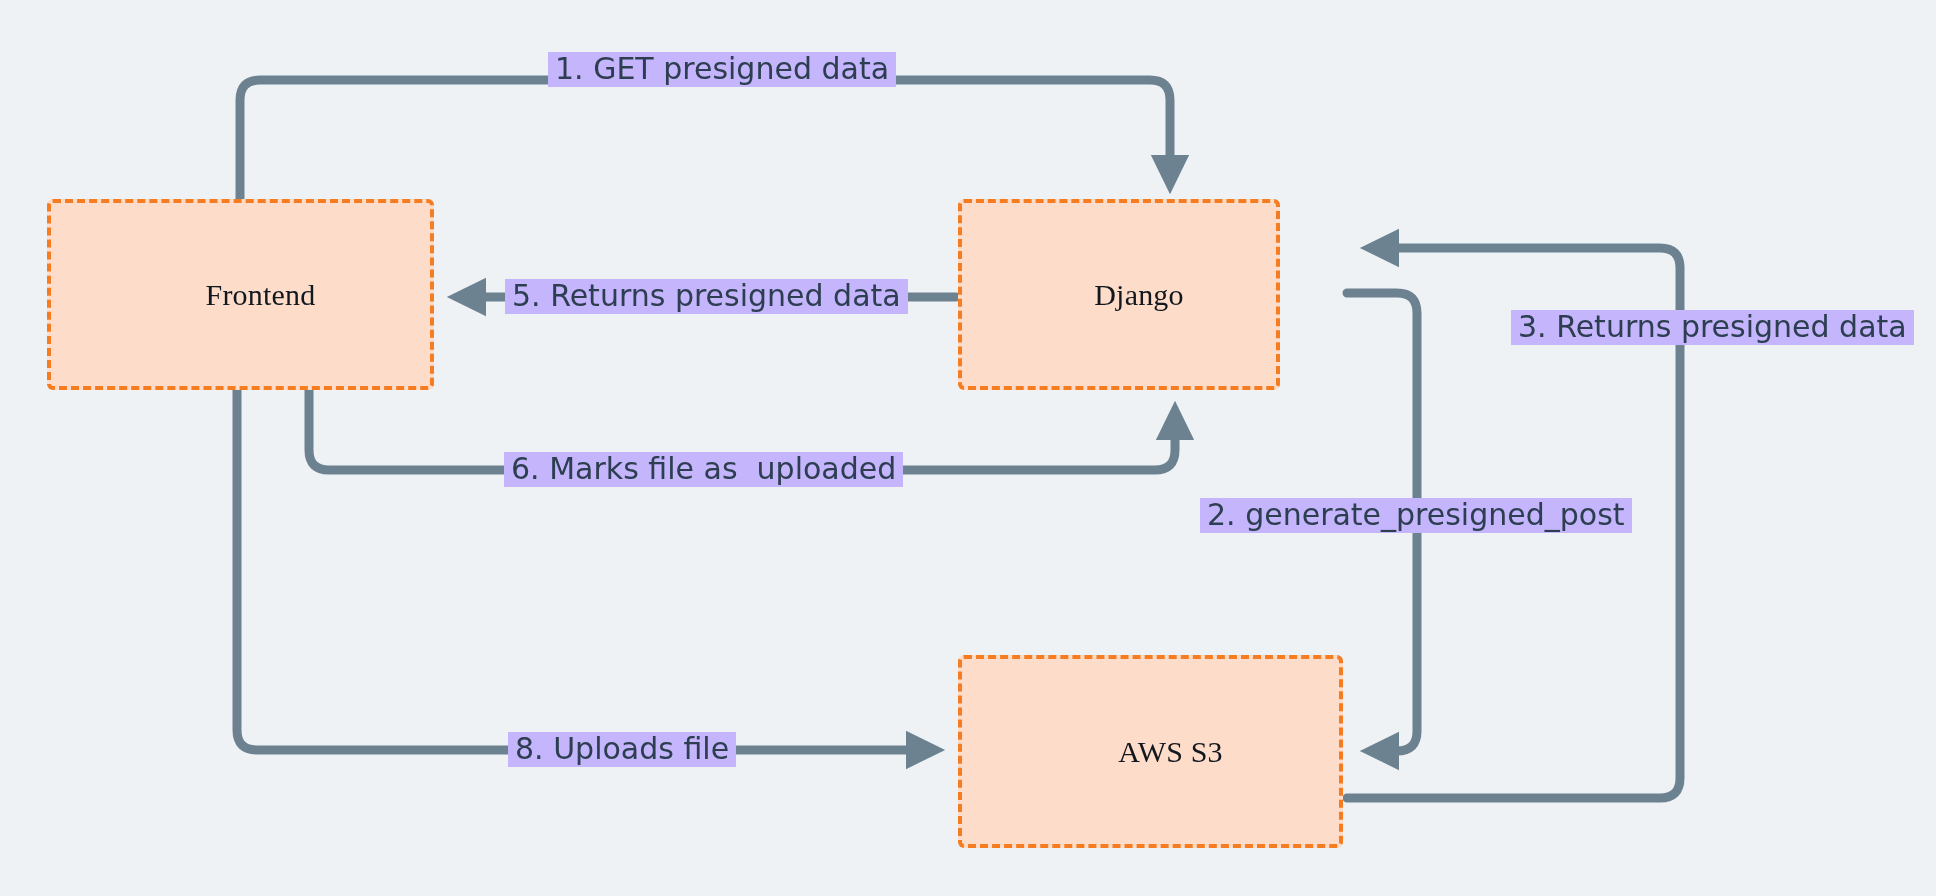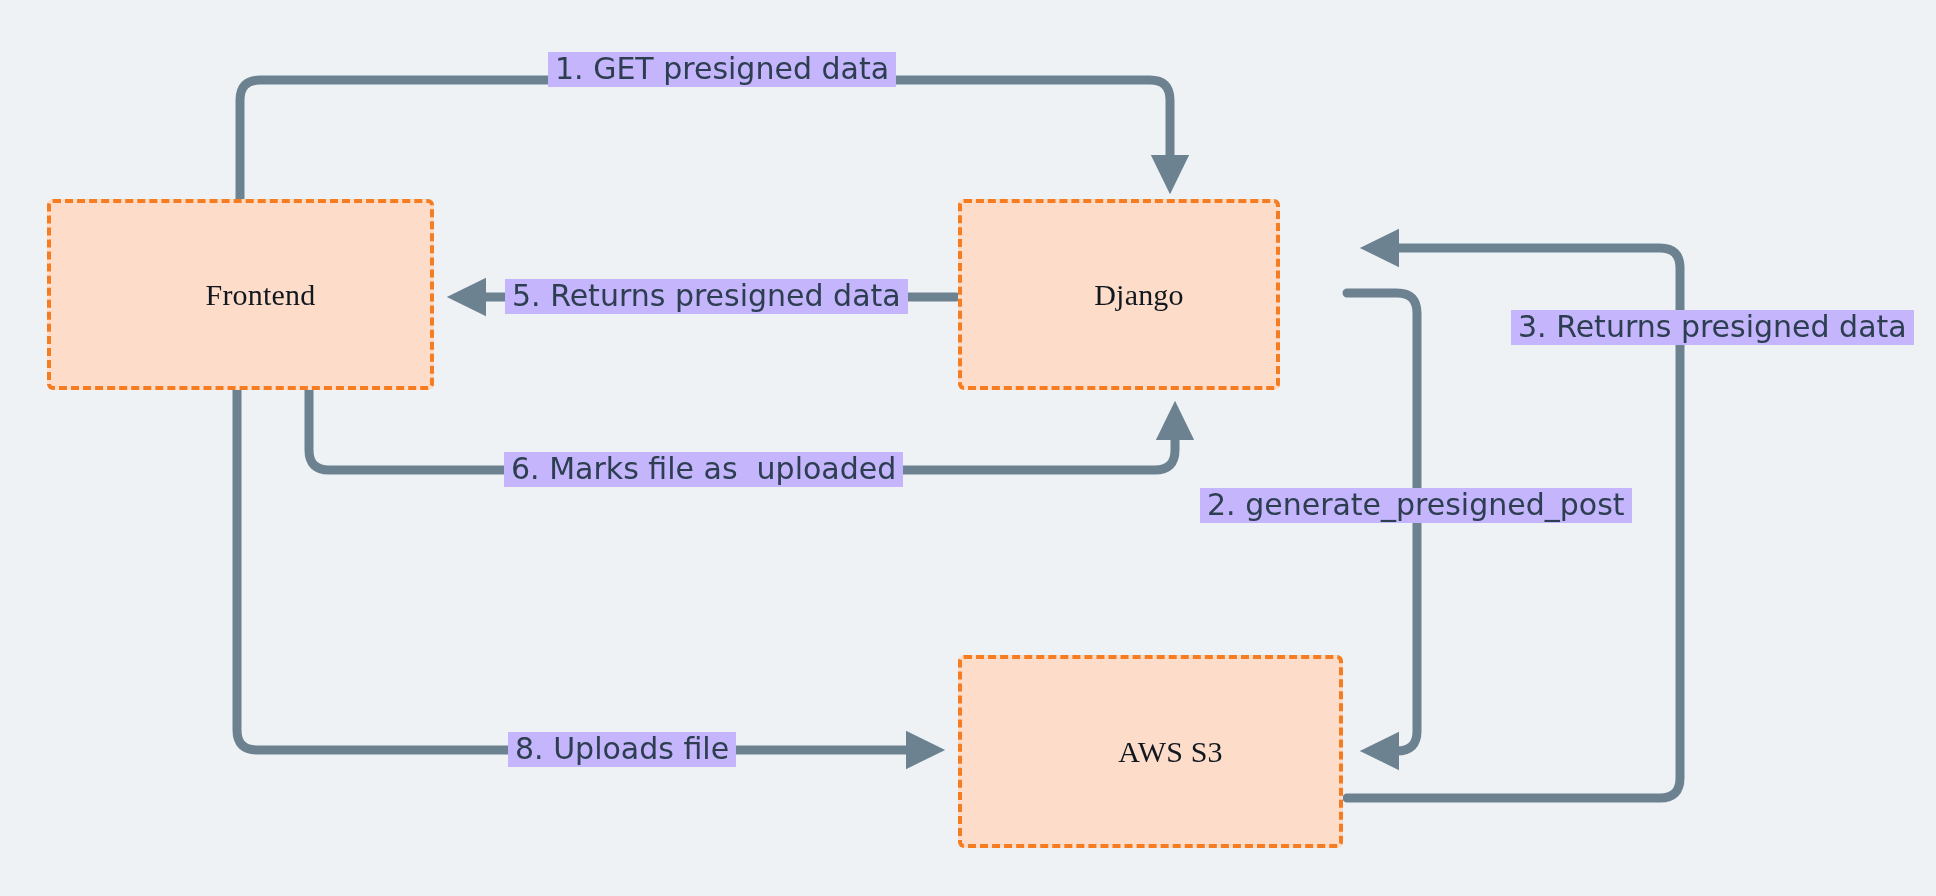--- a/index.html
+++ b/index.html
@@ -85,21 +85,21 @@
   <div class="node-box" style="left:958px; top:199px; width:322px; height:191px;">
     <span class="node-label">Django</span>
   </div>
 
   <div class="node-box" style="left:958px; top:655px; width:385px; height:193px;">
     <span class="node-label">AWS S3</span>
   </div>
 
   <div class="edge-label" style="left:548px; top:52px;">1. GET presigned data</div>
 
-  <div class="edge-label" style="left:1200px; top:488px;">2. generate_presigned_post</div>
+  <div class="edge-label" style="left:1200px; top:498px;">2. generate_presigned_post</div>
 
   <div class="edge-label" style="left:1483px; top:310px;margin-left:28px;">3. Returns presigned data</div>
 
   <div class="edge-label" style="left:505px; top:279px;">5. Returns presigned data</div>
 
   <div class="edge-label" style="left:508px; top:732px;">8. Uploads file</div>
 
   <div class="edge-label" style="left:504px; top:452px;">6. Marks file as  uploaded</div>
 
 </div>

